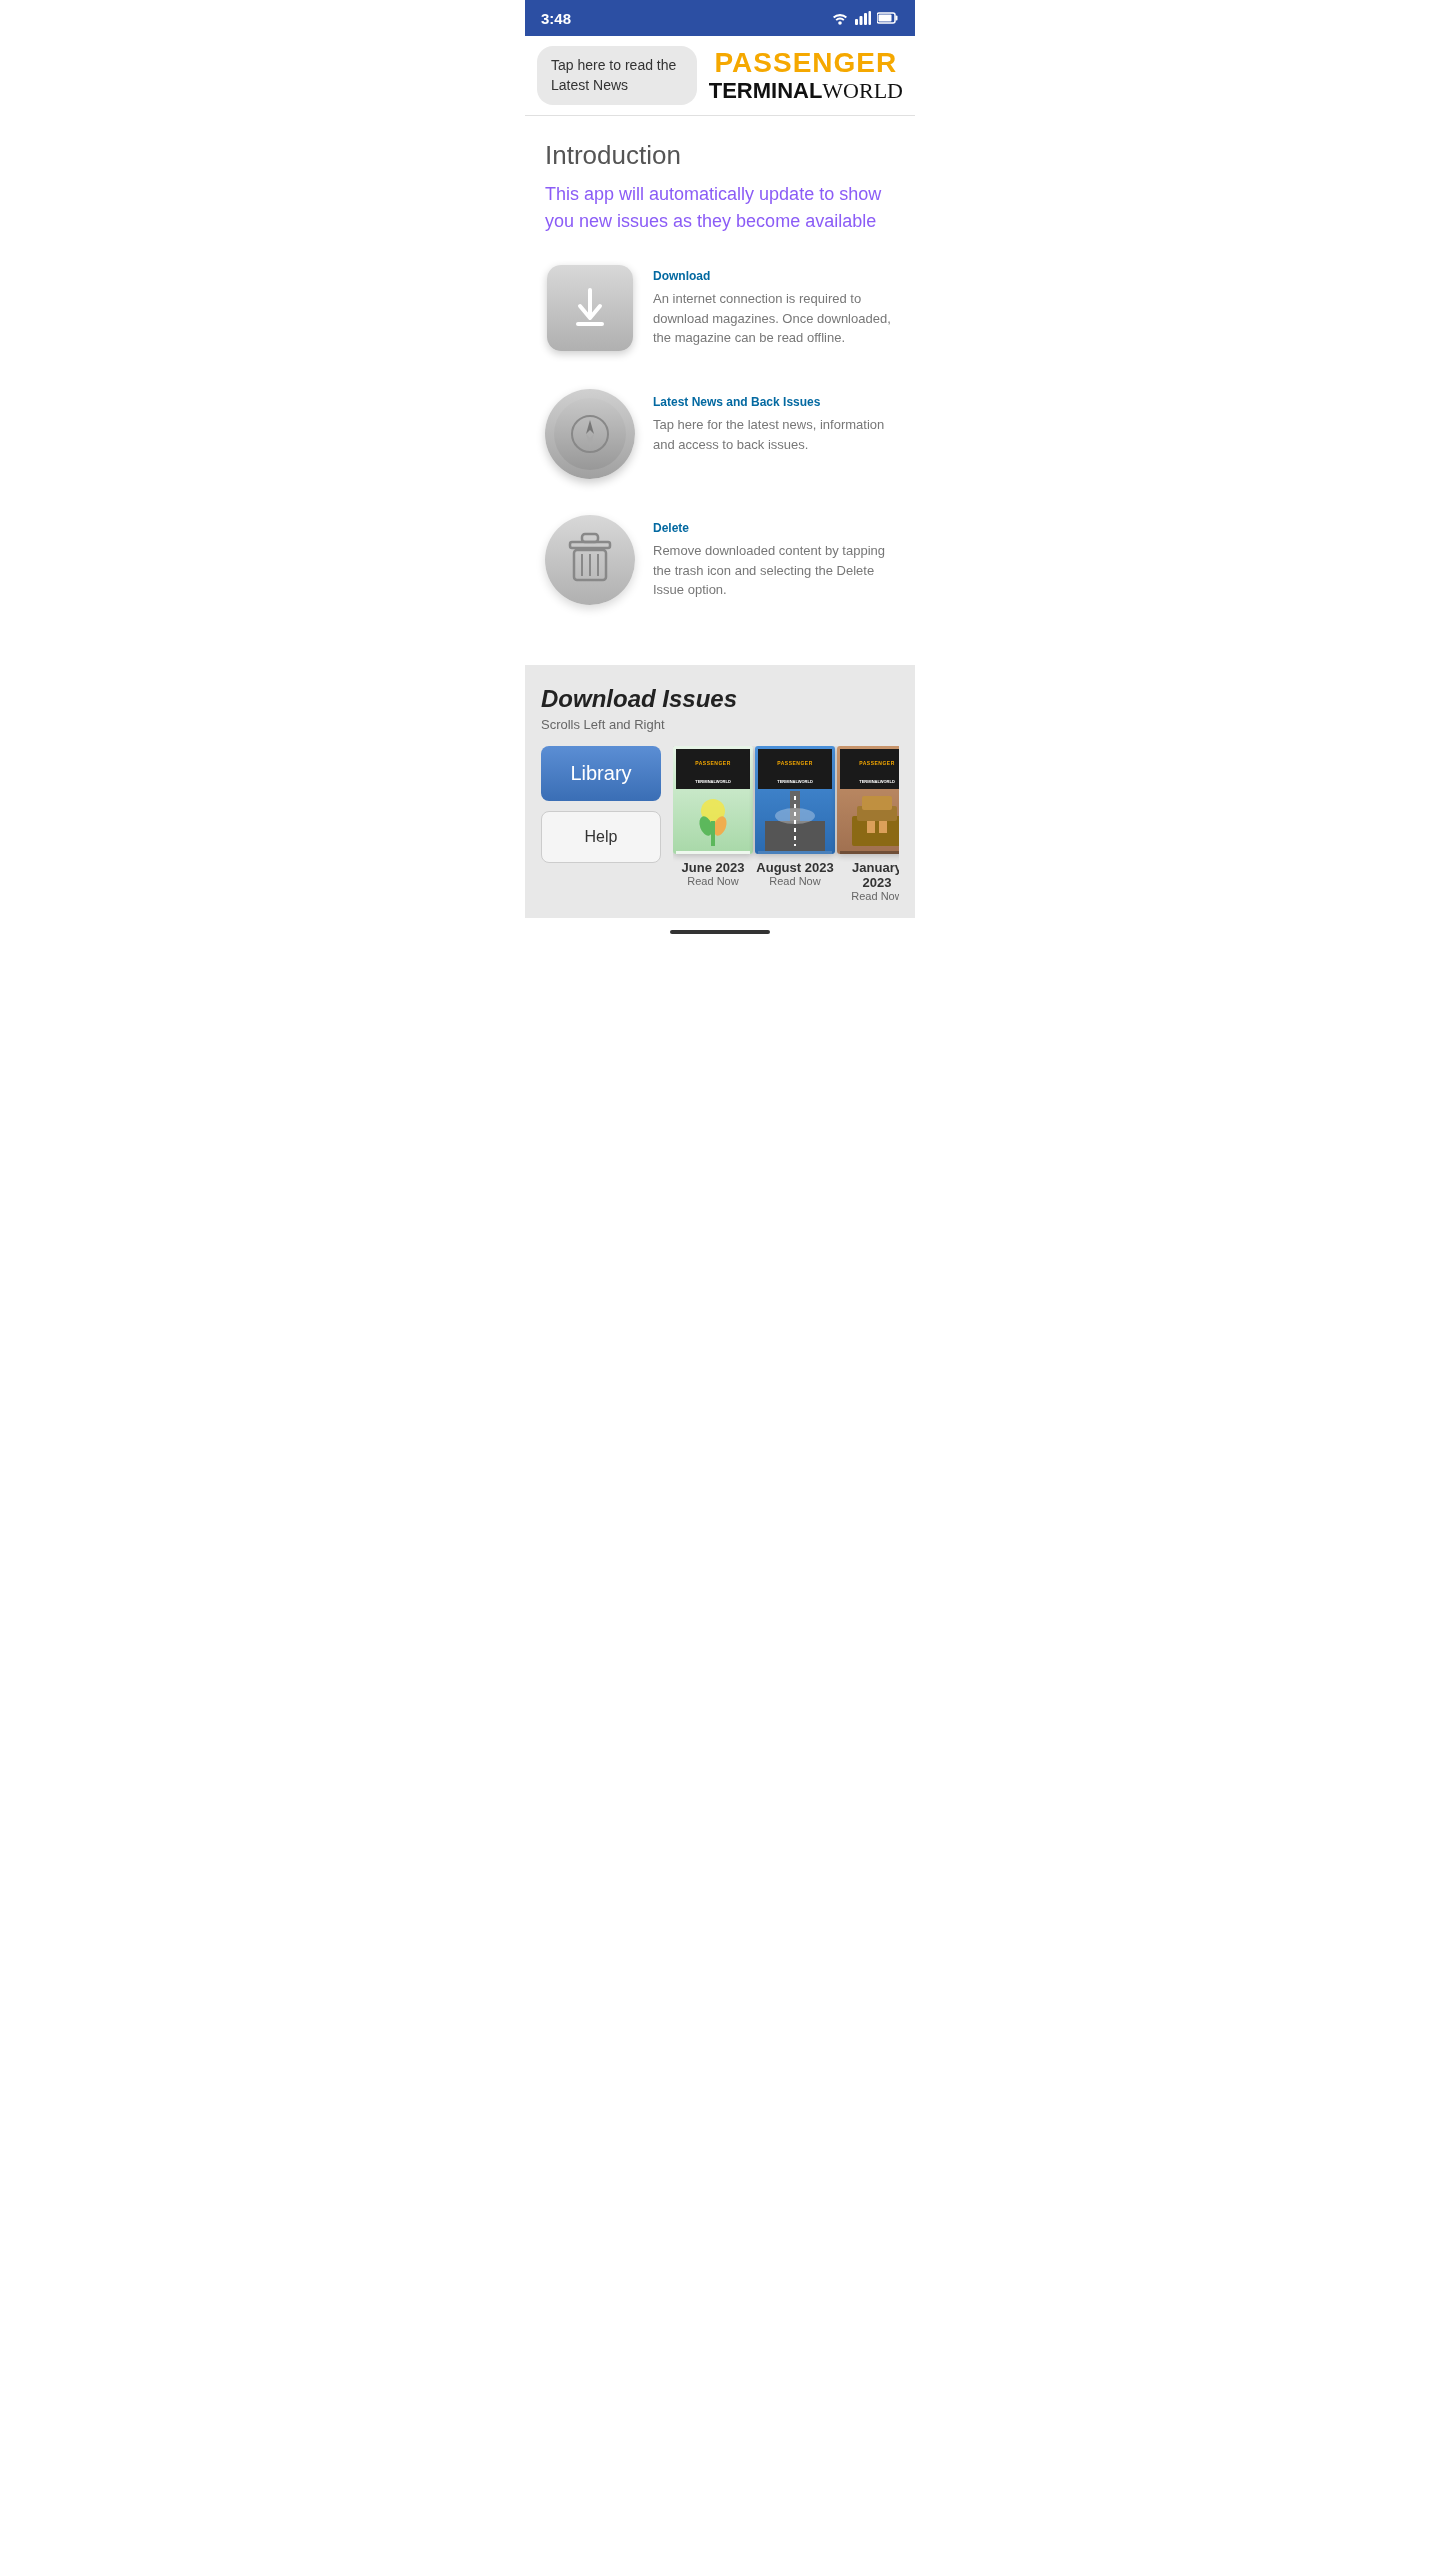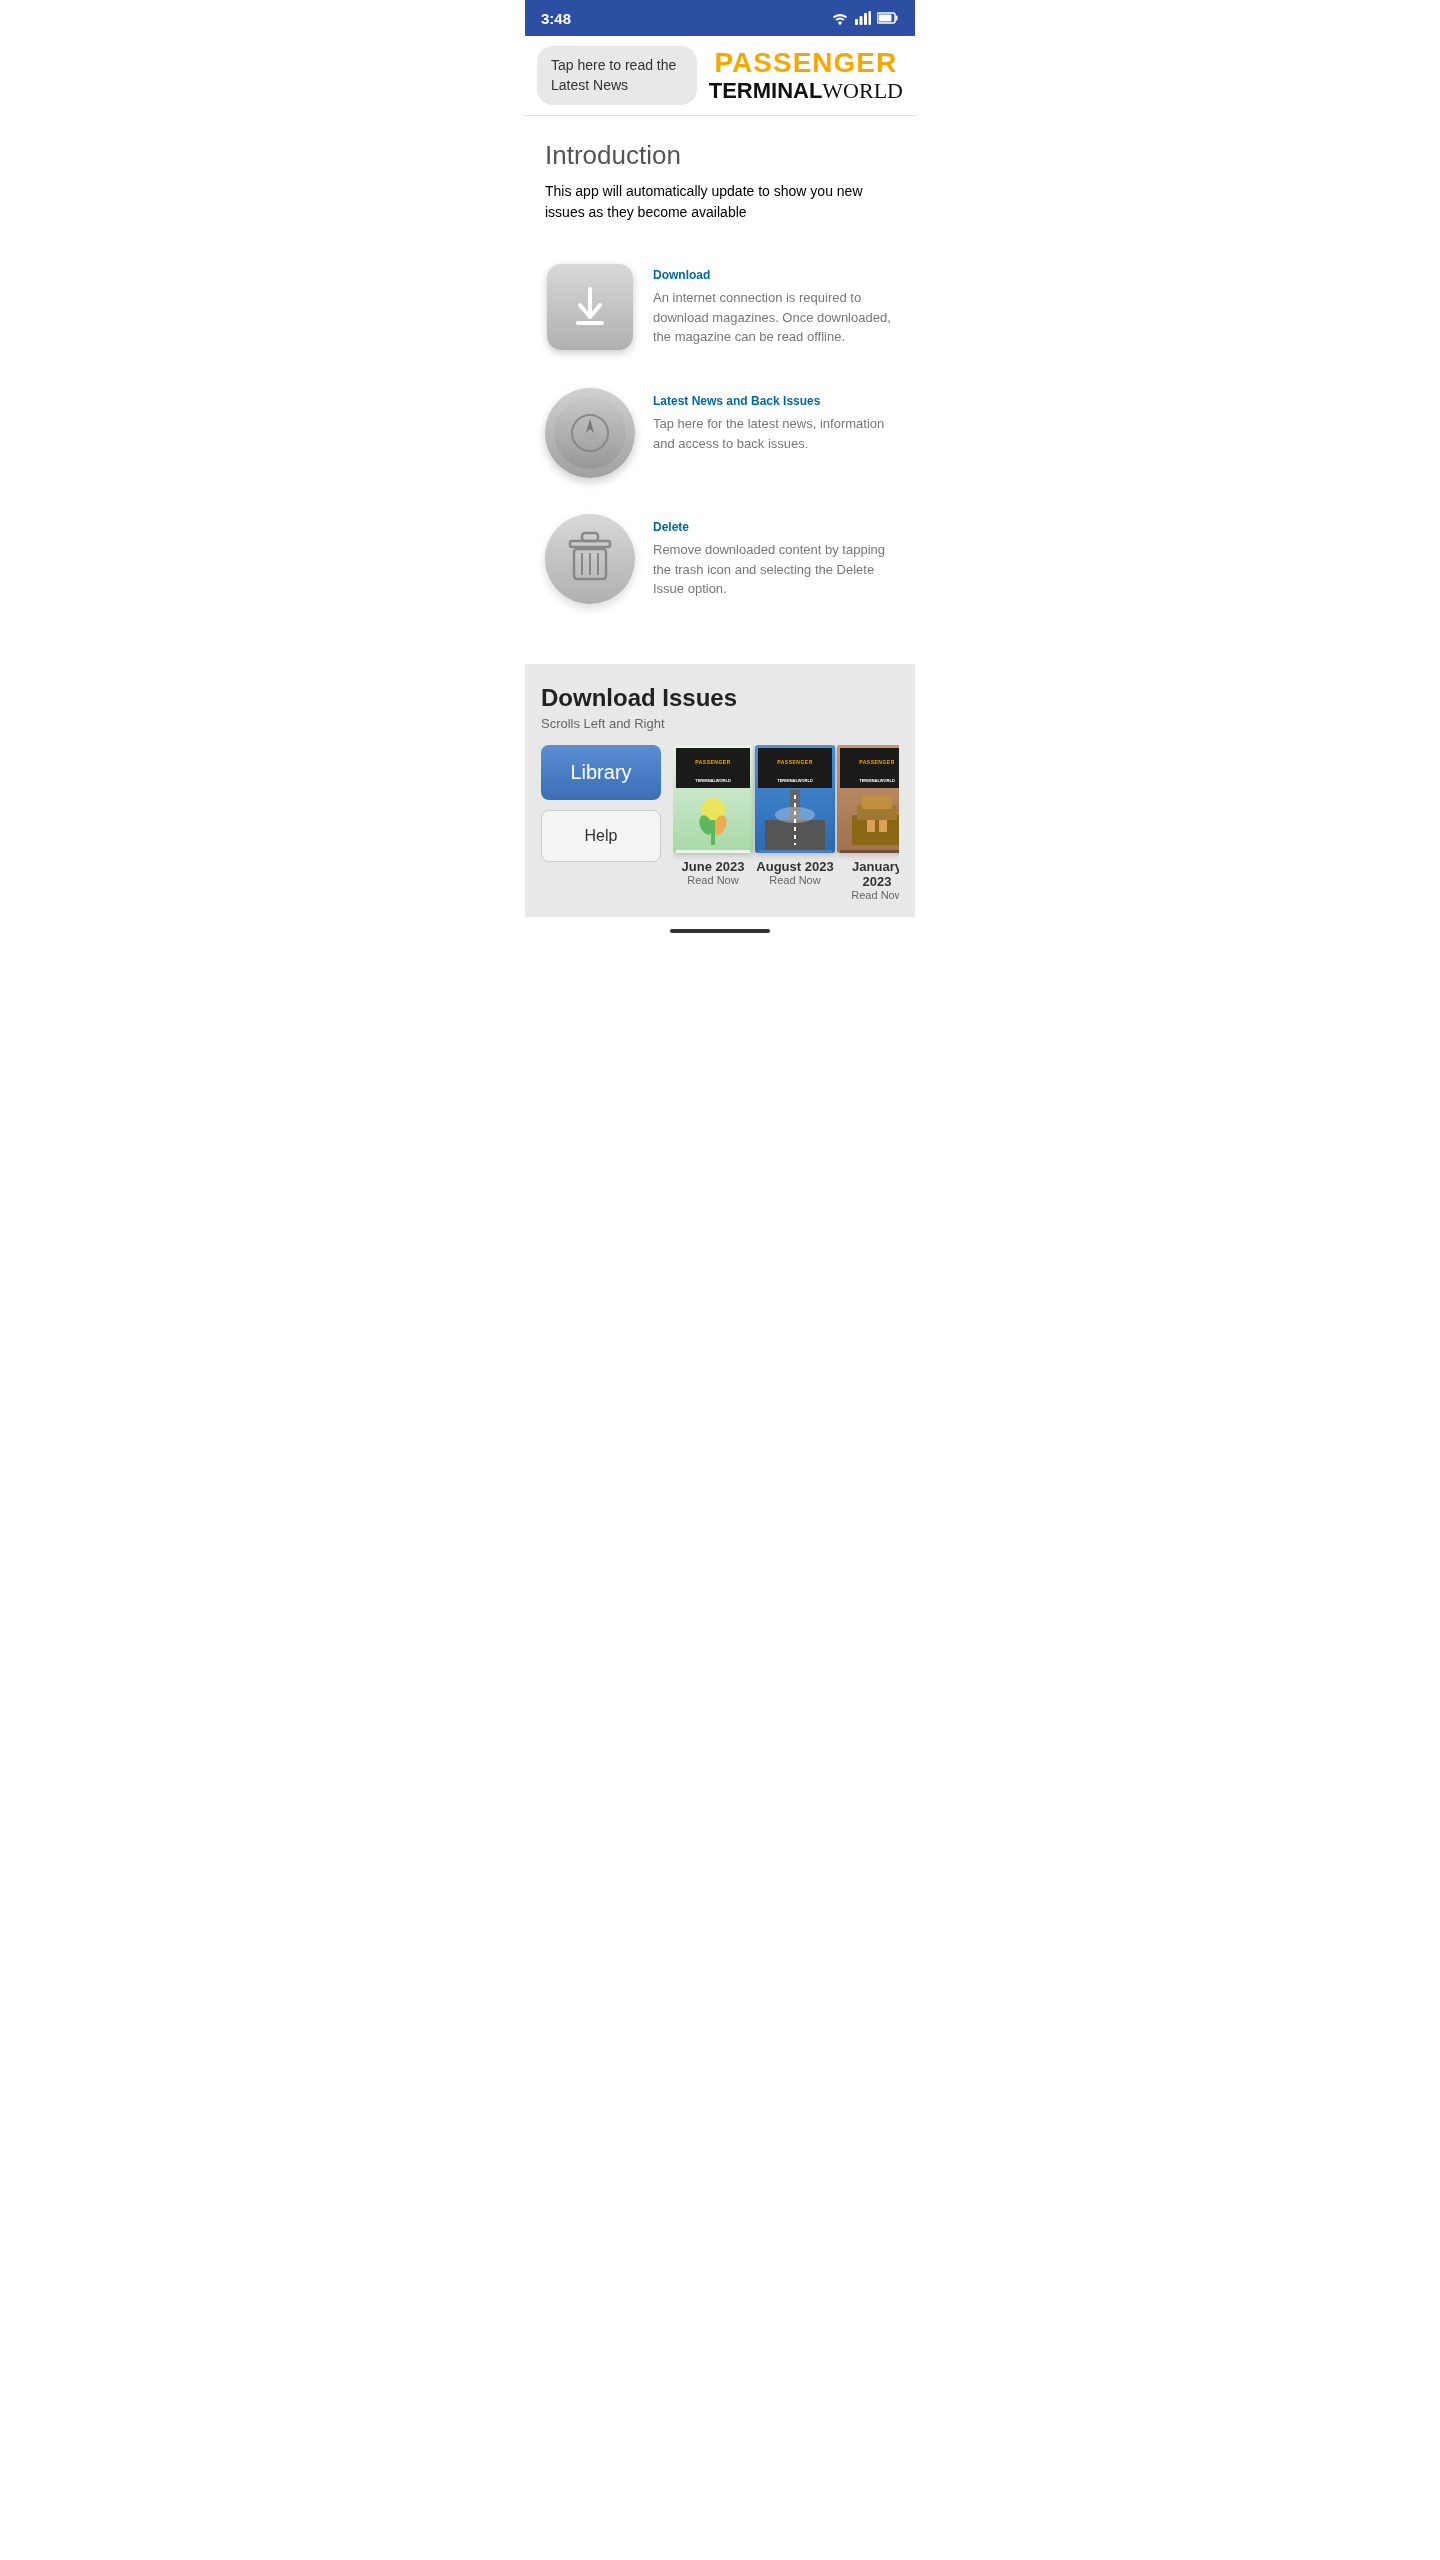--- a/index.html
+++ b/index.html
@@ -95,24 +95,24 @@
     }
 
     .intro-title {
       font-size: 26px;
       font-weight: 400;
       color: #555;
       margin-bottom: 10px;
     }
 
     .intro-desc {
-      font-size: 14px;
-      color: #000000;
+      font-size: 18px;
+      color: #8b5cf6;
       line-height: 1.5;
-      margin-bottom: 39px;
+      margin-bottom: 28px;
     }
 
     
     .feature-item {
       display: flex;
       align-items: flex-start;
       gap: 18px;
       margin-bottom: 36px;
     }
 
@@ -210,20 +210,21 @@
     .download-section {
       background: #e8e8e8;
       padding: 20px 16px 16px;
     }
 
     .download-header {
       font-size: 24px;
       font-weight: 700;
       color: #222;
       margin-bottom: 4px;
+      font-style: italic;
     }
 
     .scrolls-hint {
       font-size: 13px;
       color: #666;
       margin-bottom: 14px;
     }
 
     .download-layout {
       display: flex;

